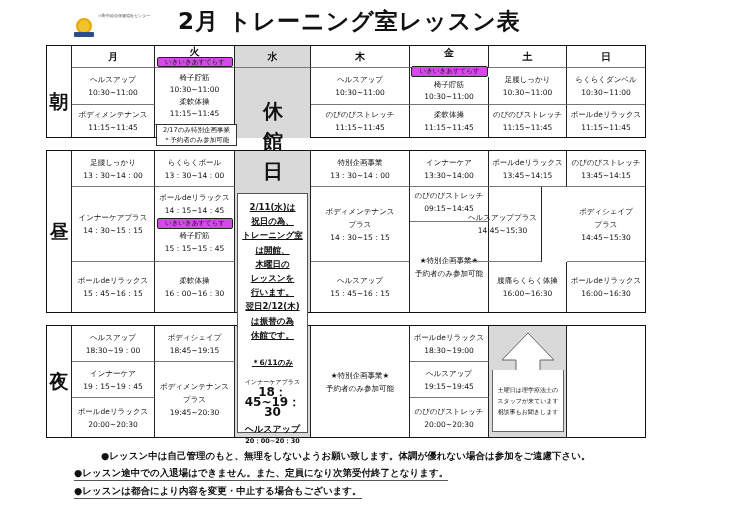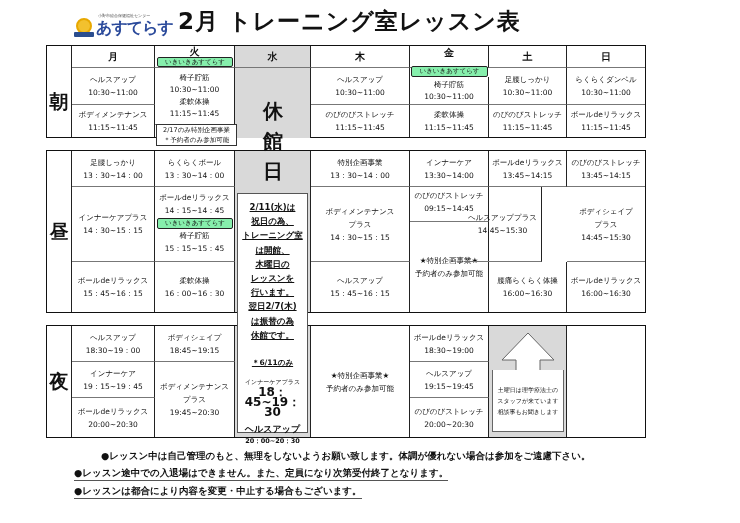--- a/index.html
+++ b/index.html
@@ -11,38 +11,37 @@
   .logo-base { position:absolute; left:0px; top:22px; width:20px; height:5px; background:#2a4d8f; border-radius:1px; }
   .logo-sub { position:absolute; left:24px; top:3px; font-size:4px; color:#555; white-space:nowrap; }
   .logo-text { position:absolute; left:22px; top:8px; font-size:16px; font-weight:bold; color:#2b4a9b; letter-spacing:-1px; white-space:nowrap; }
   .title { left: 178px; top: 6px; font-size: 23px; font-weight: bold; letter-spacing: 1px; white-space: nowrap; }
 
   .block { border: 1.5px solid #111; background:#fff; }
   .cell { position: absolute; display:flex; flex-direction:column; align-items:center; justify-content:center; text-align:center; font-size:7.5px; line-height:13px; border-right:1.2px solid #222; border-bottom:1px solid #777; }
   .lbl { position:absolute; display:flex; align-items:center; justify-content:center; font-size:19px; font-weight:bold; border-right:1.2px solid #222; }
   .hdr { font-size:10px; font-weight:bold; }
   .gray { background:#d9d9d9; }
-  .tag { position:absolute; font-size:6.5px; border:1px solid #222; border-radius:2px; background:#86efac; display:flex; align-items:center; justify-content:center; white-space:nowrap; }
+  .tag { position:absolute; font-size:6.5px; border:1px solid #222; border-radius:2px; background:#d946ef; display:flex; align-items:center; justify-content:center; white-space:nowrap; }
   .notebox { position:absolute; border:1.5px solid #333; background:#fff; font-size:6.5px; display:flex; flex-direction:column; align-items:center; justify-content:center; text-align:center; line-height:10px; }
   .closed { position:absolute; font-size:20px; font-weight:bold; text-align:center; line-height:30px; }
   .notice { position:absolute; border:1.5px solid #555; background:#fff; font-size:8.5px; text-align:center; line-height:14.2px; padding-top:6px; }
   .notice .u { text-decoration: underline; font-weight:bold; }
   .footer { position:absolute; left:74px; font-size:9.5px; font-weight:bold; white-space:nowrap; }
   .footer.ul { border-bottom: 1.5px solid #555; }
   .arrow-wrap { position:absolute; }
   .pt-note { position:absolute; background:#fff; border:1px solid #666; font-size:6px; line-height:11px; display:flex; flex-direction:column; align-items:center; justify-content:center; text-align:center; }
 </style>
 </head>
 <body>
 
 <div class="abs logo">
   <div class="logo-sun"></div>
   <div class="logo-base"></div>
   <div class="logo-sub">小野市総合保健福祉センター</div>
-  <div class="logo-text">あすてらす</div>
 </div>
 <div class="abs title">2月 トレーニング室レッスン表</div>
 
 <div class="abs block" style="left:46px; top:45px; width:600px; height:93px;"></div>
 
 <div class="lbl" style="left:47px; top:46px; width:25px; height:91px; padding-top:20px;">朝</div>
 
 <div class="cell hdr" style="left:72px; top:46px; width:83px; height:22px;">月</div>
 <div class="cell hdr" style="left:155px; top:46px; width:80px; height:22px; justify-content:flex-start; line-height:11px;">
     <span>火</span>
@@ -274,21 +273,21 @@
 </div>
 
 <div class="notice" style="left:237px; top:193px; width:71px; height:240px;">
   <div class="u">2/11(水)は</div>
   <div class="u">祝日の為、</div>
   <div class="u">トレーニング室</div>
   <div class="u">は開館、</div>
   <div class="u">木曜日の</div>
   <div class="u">レッスンを</div>
   <div class="u">行います。</div>
-  <div class="u">翌日2/7(木)</div>
+  <div class="u">翌日2/12(木)</div>
   <div class="u">は振替の為</div>
   <div class="u">休館です。</div>
   <div class="u" style="margin-top:14px; font-size:7.5px;">＊6/11のみ</div>
   <div style="margin-top:6px; font-size:6px; line-height:11px;">インナーケアプラス</div>
   <div style="font-size:12px; line-height:10px; font-weight:bold;">18：45~19：30</div>
   <div style="margin-top:6px; font-size:9px; font-weight:bold; line-height:13px;">ヘルスアップ</div>
   <div style="font-size:6.5px; line-height:10px; font-weight:bold;">20：00~20：30</div>
 </div>
 
 <div class="footer" style="top:450px;margin-left:27px;">●レッスン中は自己管理のもと、無理をしないようお願い致します。体調が優れない場合は参加をご遠慮下さい。</div>

